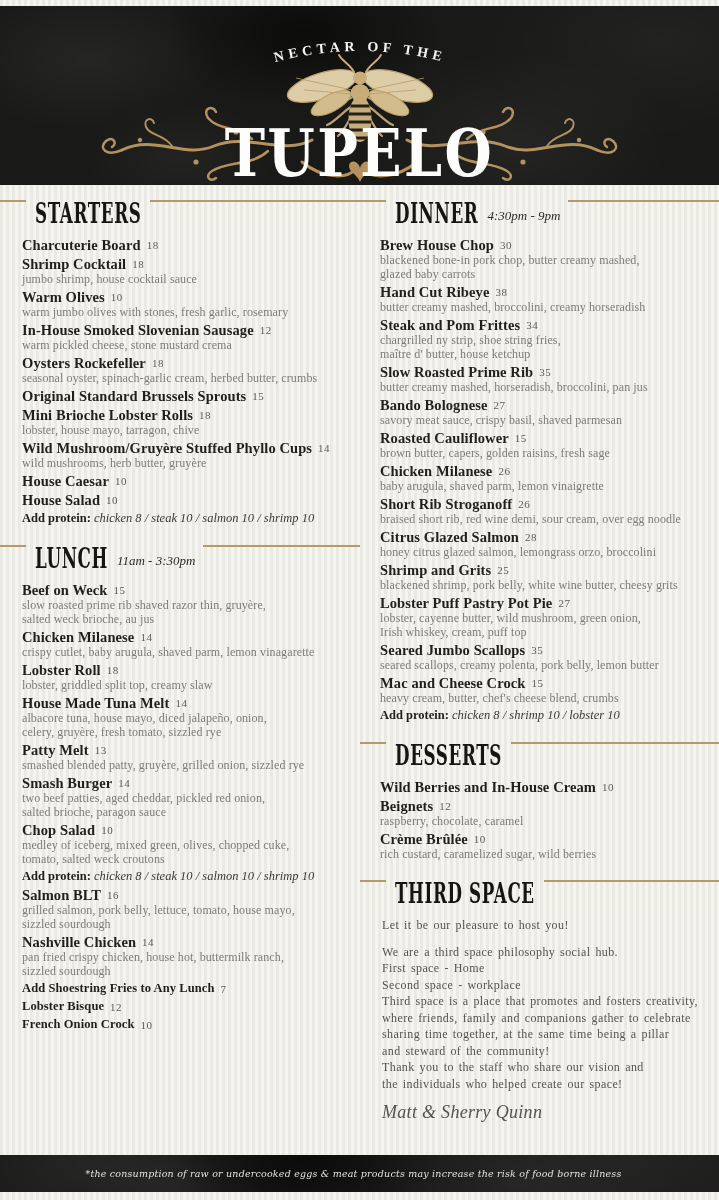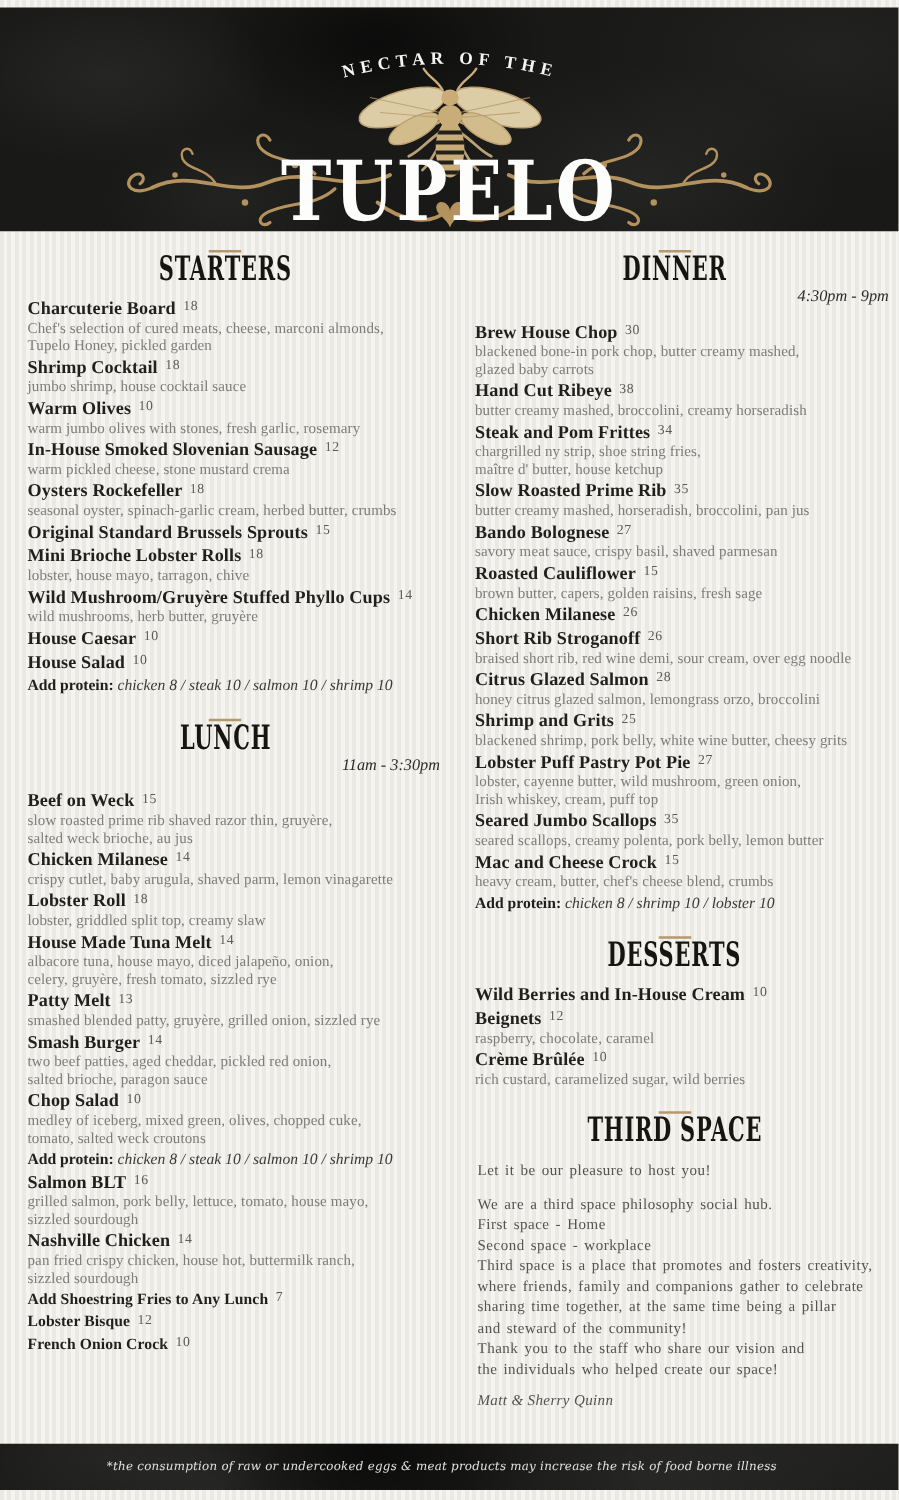--- a/index.html
+++ b/index.html
@@ -33,41 +33,41 @@
   }
 
   .menu-body { height:970px; display:flex; padding-top:15px; overflow:hidden; }
   .col { overflow:hidden; }
   .col-left  { width:360px; }
   .col-right { flex:1; }
 
   .menu-section { margin-top:19px; }
   .menu-section:first-child { margin-top:0; }
 
-  .section-header { display:flex; align-items:center; margin-bottom:10px;flex-direction:column; }
+  .section-header { display:flex; margin-bottom:10px; }
   .rule { height:2px; background:#b49a6b; }
   .rule-left { width:26px; }
   .rule-right { flex:1; }
   .section-title {
     font-family:"DejaVu Serif", serif; font-weight:bold;
     font-size:27px; line-height:27px; color:#16150f;
     letter-spacing:1px; margin-left:9px;
     transform:scaleX(.62); transform-origin:left center;
     white-space:nowrap;
   }
   .section-time {
     font-style:italic; font-size:13px; color:#2c2b28;
     align-self:flex-end; padding-bottom:3px; margin-right:8px; white-space:nowrap;
   }
 
   .items { padding-left:22px; padding-right:4px; }
   .col-right .items { padding-left:20px; padding-right:2px; }
 
   .menu-item { margin-bottom:3px; }
-  .item-line { display:flex; align-items:flex-start; }
+  .item-line { display:flex; align-items:center; }
   .item-name {
     font-weight:bold; font-size:14.5px; line-height:16px;
     color:#201f1d; letter-spacing:.1px;
   }
   .item-price { font-size:11px; color:#5d5a55; margin-left:6px; letter-spacing:.5px; }
   .item-desc {
     font-size:12px; line-height:14px; color:#7d7c78;
     white-space:pre-line; letter-spacing:.1px;
   }
   .menu-item.small .item-name { font-size:12.5px; line-height:15px; }
@@ -75,21 +75,21 @@
   .menu-note { margin-bottom:3px; font-size:12.5px; line-height:15px; }
   .note-label { font-weight:bold; color:#201f1d; }
   .note-text { font-style:italic; color:#3a3935; }
 
   .ts-text { padding-left:22px; padding-right:2px; }
   .ts-para {
     font-size:12px; line-height:16.5px; color:#55534f;
     white-space:pre-line; letter-spacing:.4px; word-spacing:1.5px;
     margin-bottom:10px;
   }
-  .ts-sig { font-style:italic; font-size:12px; color:#55534f; margin-top:6px; letter-spacing:.3px; }
+  .ts-sig { font-style:italic; font-size:18px; color:#55534f; margin-top:6px; letter-spacing:.3px; }
 
   .footer-bar {
     height:37px; display:flex; align-items:center; justify-content:center;
     padding-right:12px;
   }
   .disclaimer-text {
     font-family:"DejaVu Serif", serif; font-style:italic;
     font-size:9.5px; color:#e3e2de; letter-spacing:.2px;
   }
 </style>
@@ -177,22 +177,20 @@
           <span class="rule rule-left"></span>
           <h2 class="section-title" style="margin-right: -56.36px;">STARTERS</h2>
           <span class="rule rule-right"></span>
         </div>
         <div class="items">
             <div class="menu-item">
     <div class="item-line">
       <span class="item-name">Charcuterie Board</span>
       <span class="item-price">18</span>
     </div>
-    <div class="item-desc">Chef's selection of cured meats, cheese, marconi almonds,
-Tupelo Honey, pickled garden</div>
   </div>
             <div class="menu-item">
     <div class="item-line">
       <span class="item-name">Shrimp Cocktail</span>
       <span class="item-price">18</span>
     </div>
     <div class="item-desc">jumbo shrimp, house cocktail sauce</div>
   </div>
             <div class="menu-item">
     <div class="item-line">
@@ -415,20 +413,21 @@
       <span class="item-name">Roasted Cauliflower</span>
       <span class="item-price">15</span>
     </div>
     <div class="item-desc">brown butter, capers, golden raisins, fresh sage</div>
   </div>
             <div class="menu-item">
     <div class="item-line">
       <span class="item-name">Chicken Milanese</span>
       <span class="item-price">26</span>
     </div>
+    <div class="item-desc">baby arugula, shaved parm, lemon vinaigrette</div>
   </div>
             <div class="menu-item">
     <div class="item-line">
       <span class="item-name">Short Rib Stroganoff</span>
       <span class="item-price">26</span>
     </div>
     <div class="item-desc">braised short rib, red wine demi, sour cream, over egg noodle</div>
   </div>
             <div class="menu-item">
     <div class="item-line">

